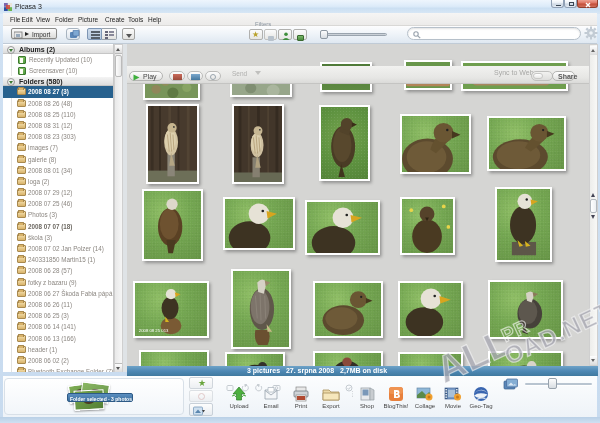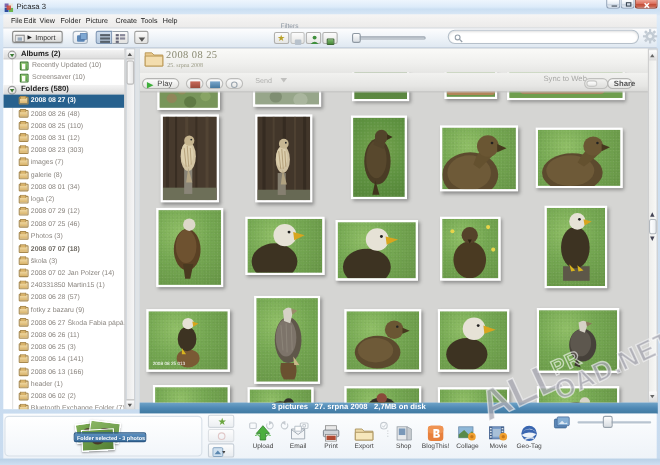--- a/index.html
+++ b/index.html
@@ -333,28 +333,20 @@
     <span style="position:absolute;left:1px;top:2.5px;width:0;height:0;border-left:2.5px solid transparent;border-right:2.5px solid transparent;border-bottom:3.5px solid #555;"></span>
     </div>
   <div style="position:absolute;left:0px;top:10px;width:7px;height:22px;background:linear-gradient(90deg,#fcfcfc,#e8e8e8);border:1px solid #bbb;border-radius:2px;"></div>
   <div style="position:absolute;left:0px;top:318px;width:7px;height:9px;background:linear-gradient(180deg,#fdfdfd,#dcdcdc);border-top:1px solid #bbb;">
     <span style="position:absolute;left:1px;top:3px;width:0;height:0;border-left:2.5px solid transparent;border-right:2.5px solid transparent;border-top:3.5px solid #555;"></span>
     </div>
 </div>
 <div id="splitter"></div>
 
 <div id="main">
-  <div id="mainhdr">
-    <svg style="position:absolute;left:3px;top:-1px;" width="20" height="19" viewBox="0 0 20 19">
-      <path d="M2 5 L8 5 L10 7 L18 7 L18 17 L2 17 Z" fill="#e8c98e" stroke="#b6934f" stroke-width="0.8"></path>
-      <path d="M2 8 L18 8 L18 17 L2 17 Z" fill="#f3ddae" stroke="#b6934f" stroke-width="0.8"></path>
-    </svg>
-    <div style="position:absolute;left:24px;top:2px;font-family:'Liberation Serif',serif;font-size:9.5px;letter-spacing:0.4px;color:#8a8a72;">2008 08 25</div>
-    <div style="position:absolute;left:25px;top:13px;font-family:'Liberation Serif',serif;font-size:5.5px;color:#9a9a84;">25. srpna 2008</div>
-  </div>
   <div id="playbar">
     <div style="position:absolute;left:2px;top:5.0px;width:34px;height:10px;background:linear-gradient(180deg,#fefefe,#e3e3e1);border:1px solid #b4b4b2;border-radius:5px;">
       <svg style="position:absolute;left:3px;top:1.5px;" width="7" height="7" viewBox="0 0 7 7">
           <path d="M0.5 0.5 L6.5 3.5 L0.5 6.5 Z" fill="#3faf3c"></path>
         </svg>
       <span style="position:absolute;left:13px;top:0.5px;font-size:7px;color:#444;">Play</span>
     </div>
     <div style="position:absolute;left:42px;top:5.0px;width:16px;height:10px;background:linear-gradient(180deg,#fcfcfc,#e4e4e2);border:1px solid #bcbcba;border-radius:5px;">
       <span style="position:absolute;left:3px;top:2px;width:9px;height:6px;background:linear-gradient(180deg,#c96a5a,#9a4a3a);"></span>
     </div>

